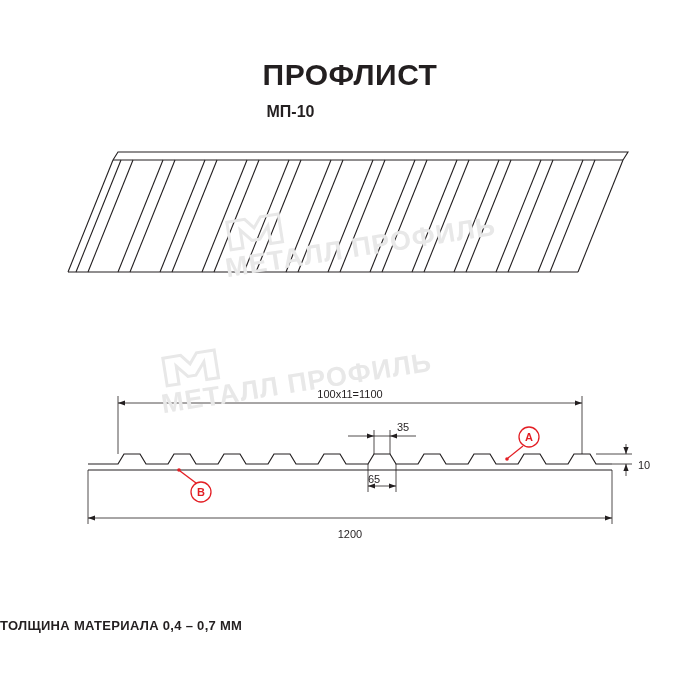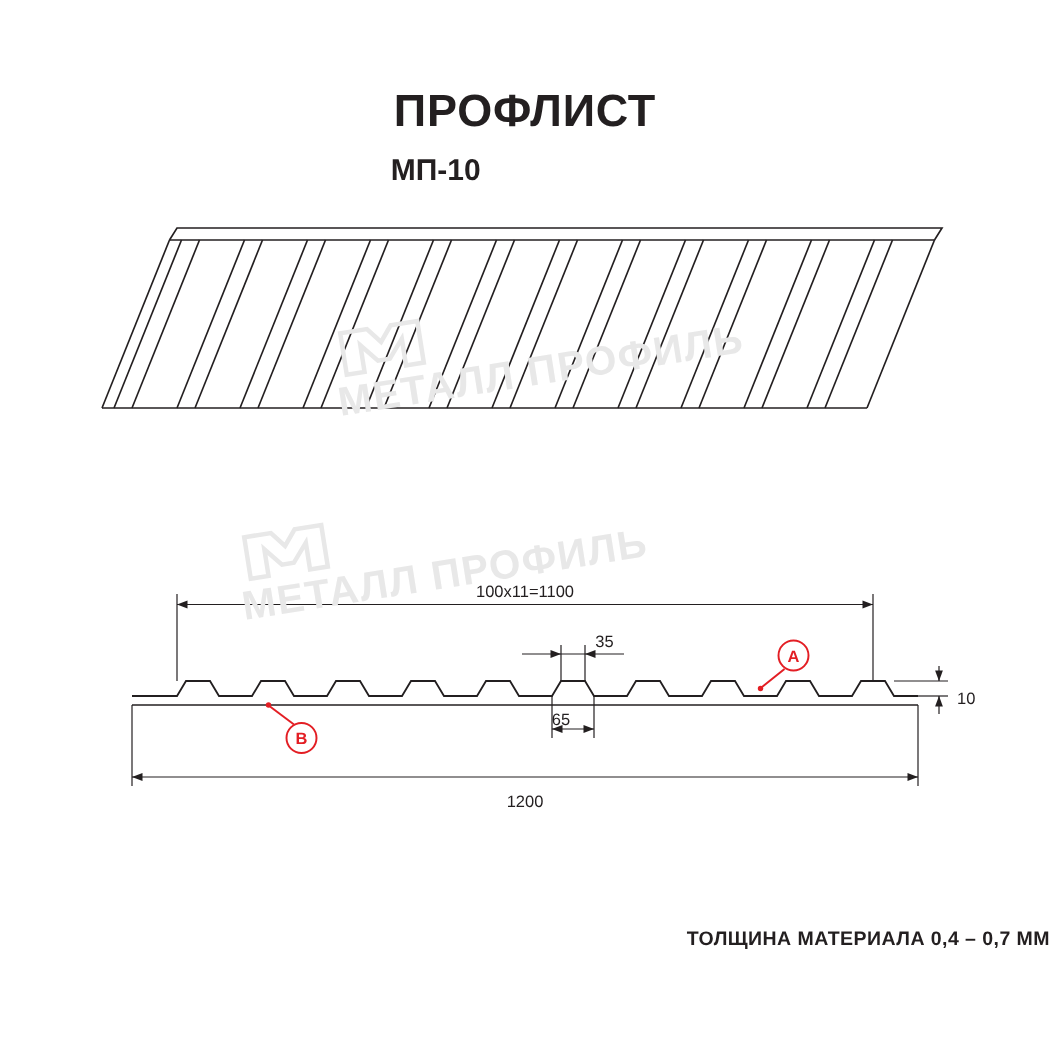--- a/index.html
+++ b/index.html
@@ -30,30 +30,30 @@
     font-weight: bold;
     letter-spacing: 0.5px;
     color: #231f20;
   }
   .subtitle {
     position: absolute;
     top: 103px;
     left: 0;
     width: 581px;
     text-align: center;
-    font-size: 20px;
+    font-size: 16px;
     font-weight: bold;
     color: #231f20;
   }
   .footnote {
     position: absolute;
     top: 618px;
     left: 0;
     width: 700px;
-    text-align: right;
+    text-align: left;
     font-size: 13px;
     font-weight: bold;
     letter-spacing: 0.3px;
     color: #231f20;
   }
   .art {
     position: absolute;
     top: 0;
     left: 0;
   }

